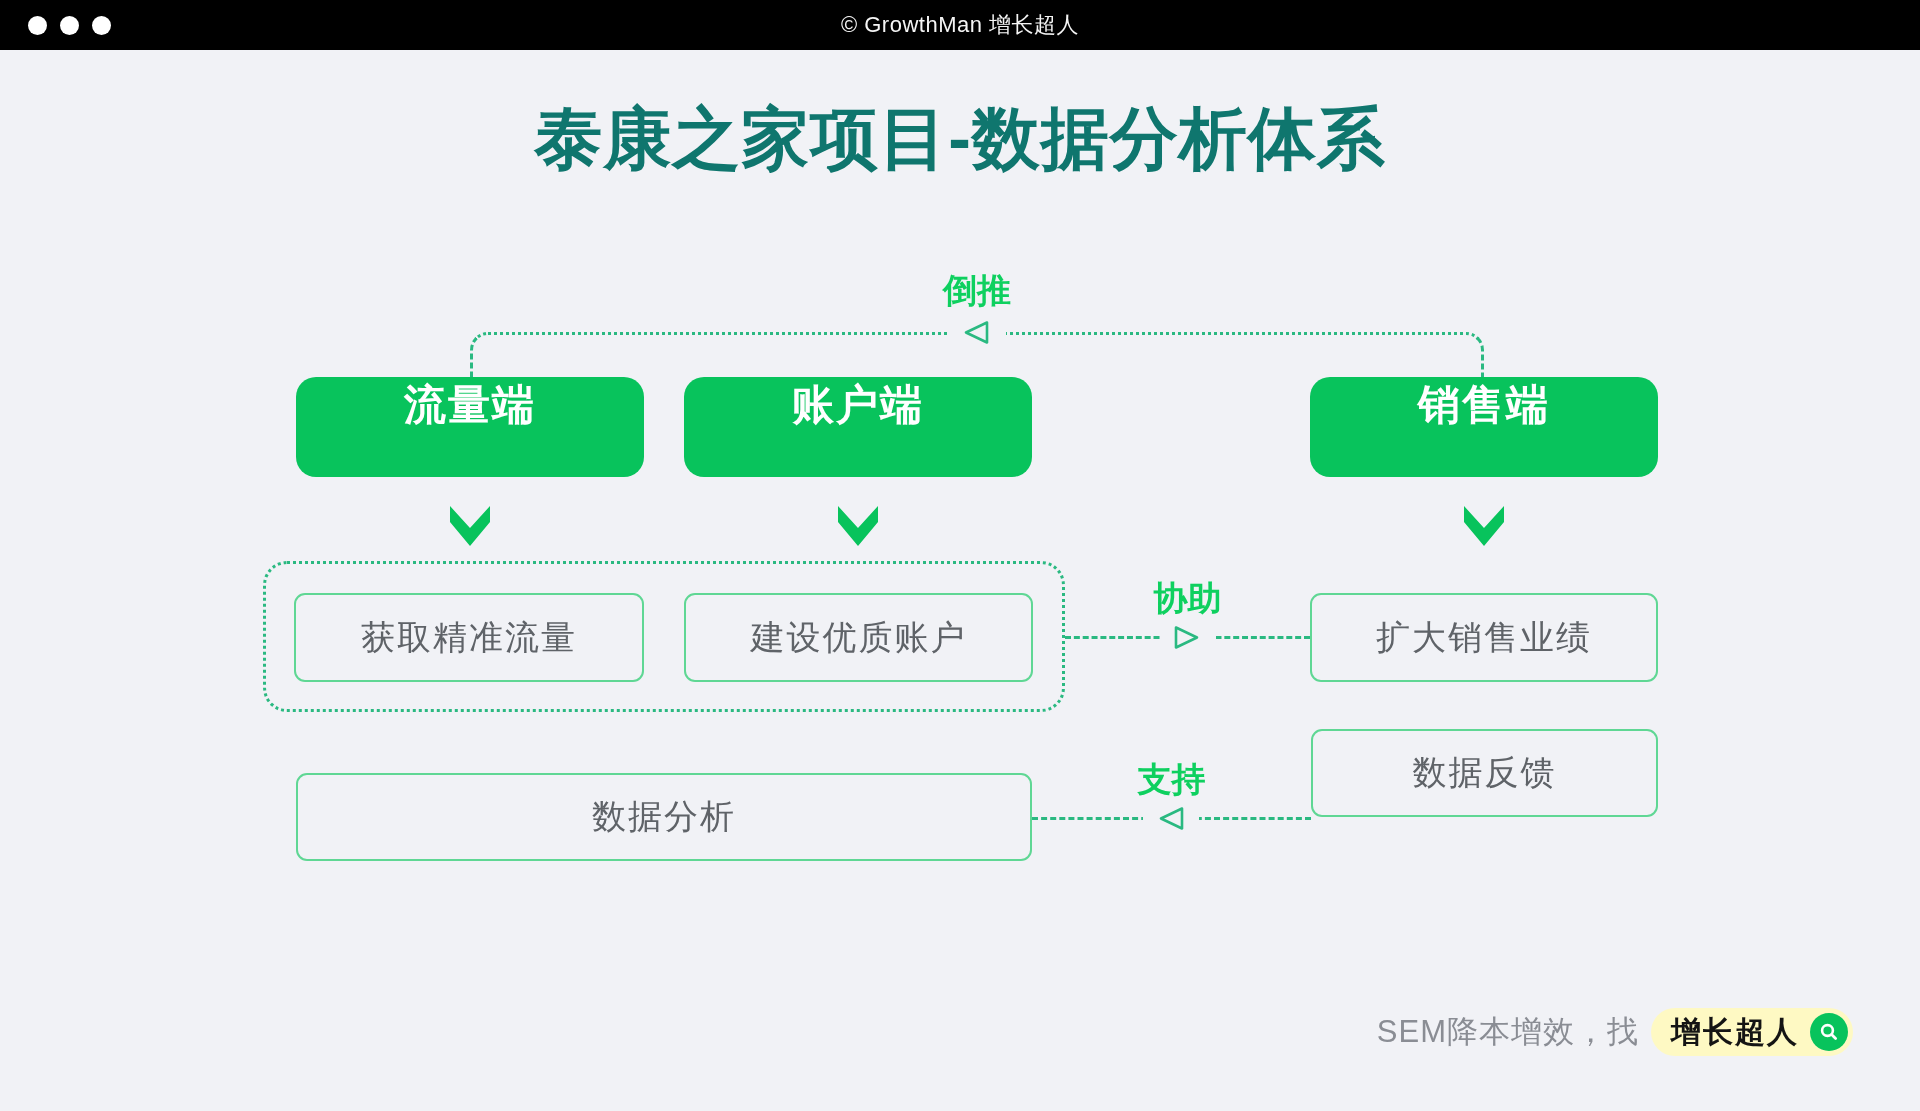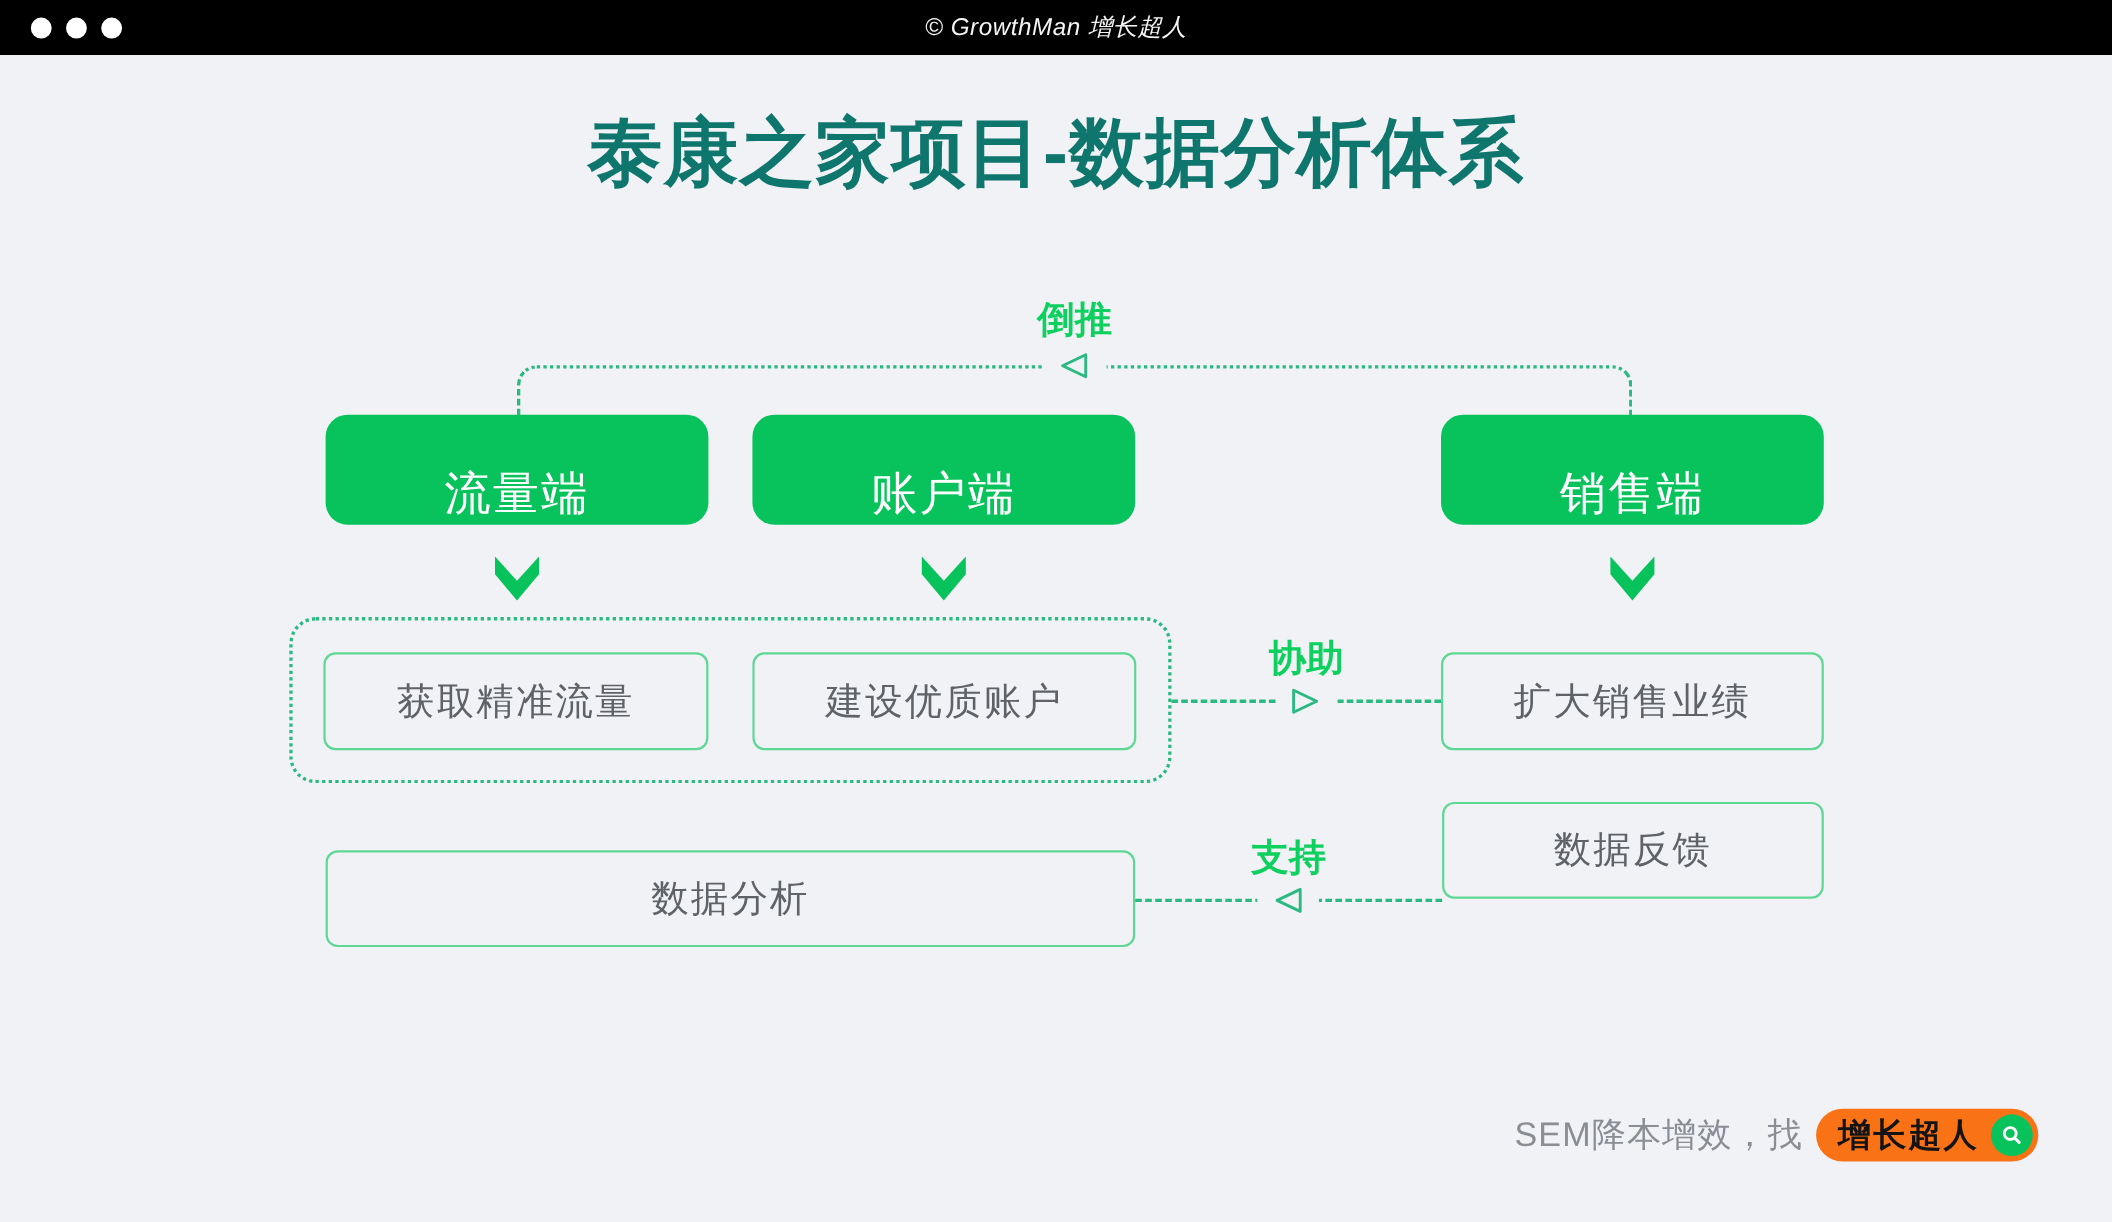--- a/index.html
+++ b/index.html
@@ -12,21 +12,21 @@
     height: 1111px;
     background: #f1f2f6;
     overflow: hidden;
   }
 
   
   .titlebar {
     position: absolute; left: 0; top: 0;
     width: 1920px; height: 50px;
     background: #000;
-    display: flex; align-items: center; justify-content: center; font-style: italic;
+    display: flex; align-items: center; justify-content: center;
   }
   .titlebar-dots {
     position: absolute; left: 28px; top: 0; height: 50px;
     display: flex; align-items: center; gap: 13px;
   }
   .dot {
     width: 19px; height: 19px; border-radius: 50%;
     background: #fff;
   }
   .titlebar-text {
@@ -59,22 +59,22 @@
     border-radius: 18px 18px 0 0;
   }
   .line-gap {
     position: absolute; background: #f1f2f6;
   }
 
   
   .stage-box {
     position: absolute; top: 377px; height: 100px; width: 348px;
     background: #08c35c; border-radius: 20px;
-    display: flex; align-items: flex-end; justify-content: center;
-    color: #fff; font-size: 42px; font-weight: 400; letter-spacing: 2px;
+    display: flex; align-items: flex-start; justify-content: center;
+    color: #fff; font-size: 42px; font-weight: 700; letter-spacing: 2px;
   }
 
   .chevron { position: absolute; top: 506px; }
 
   
   .group-container {
     position: absolute;
     left: 263px; top: 561px; width: 802px; height: 151px;
     border: 3px dotted #2ab981;
     border-radius: 24px;
@@ -99,21 +99,21 @@
   
   .footer {
     position: absolute; right: 67px; top: 1008px; height: 48px;
     display: flex; align-items: center; gap: 12px;
   }
   .footer-tagline {
     font-size: 31px; color: #8a8d94; letter-spacing: 1px;
   }
   .brand-pill {
     height: 48px; border-radius: 24px;
-    background: #f97316;
+    background: #fef9c3;
     display: flex; align-items: center; gap: 11px;
     padding: 0 5px 0 20px;
   }
   .brand-name {
     font-size: 30px; font-weight: 600; color: #141414; letter-spacing: 2px;
   }
   .brand-icon-circle {
     width: 38px; height: 38px; border-radius: 50%;
     background: #08c35c;
     display: flex; align-items: center; justify-content: center;

